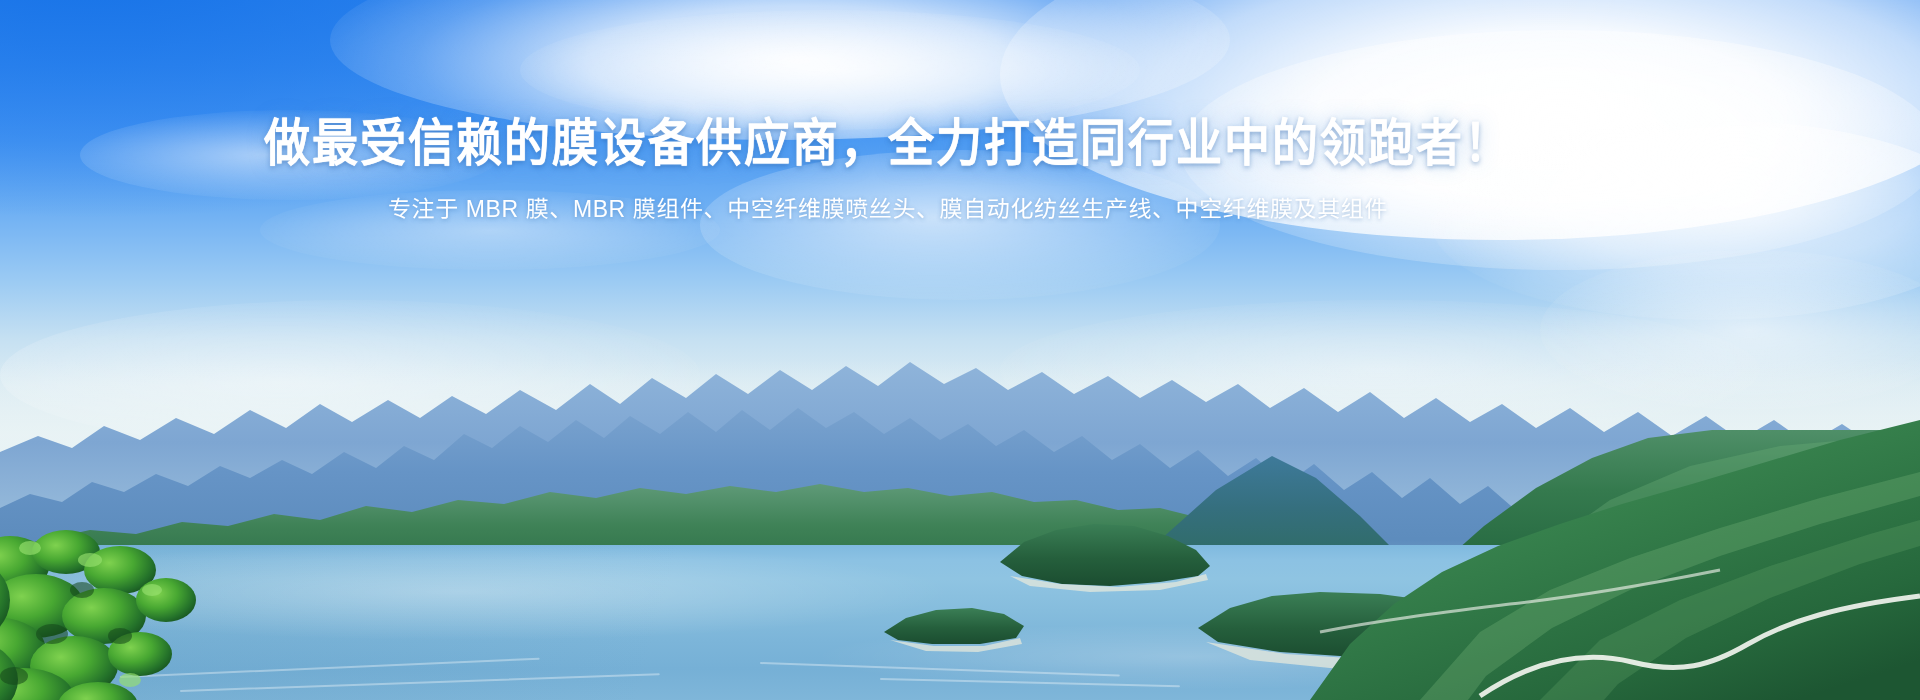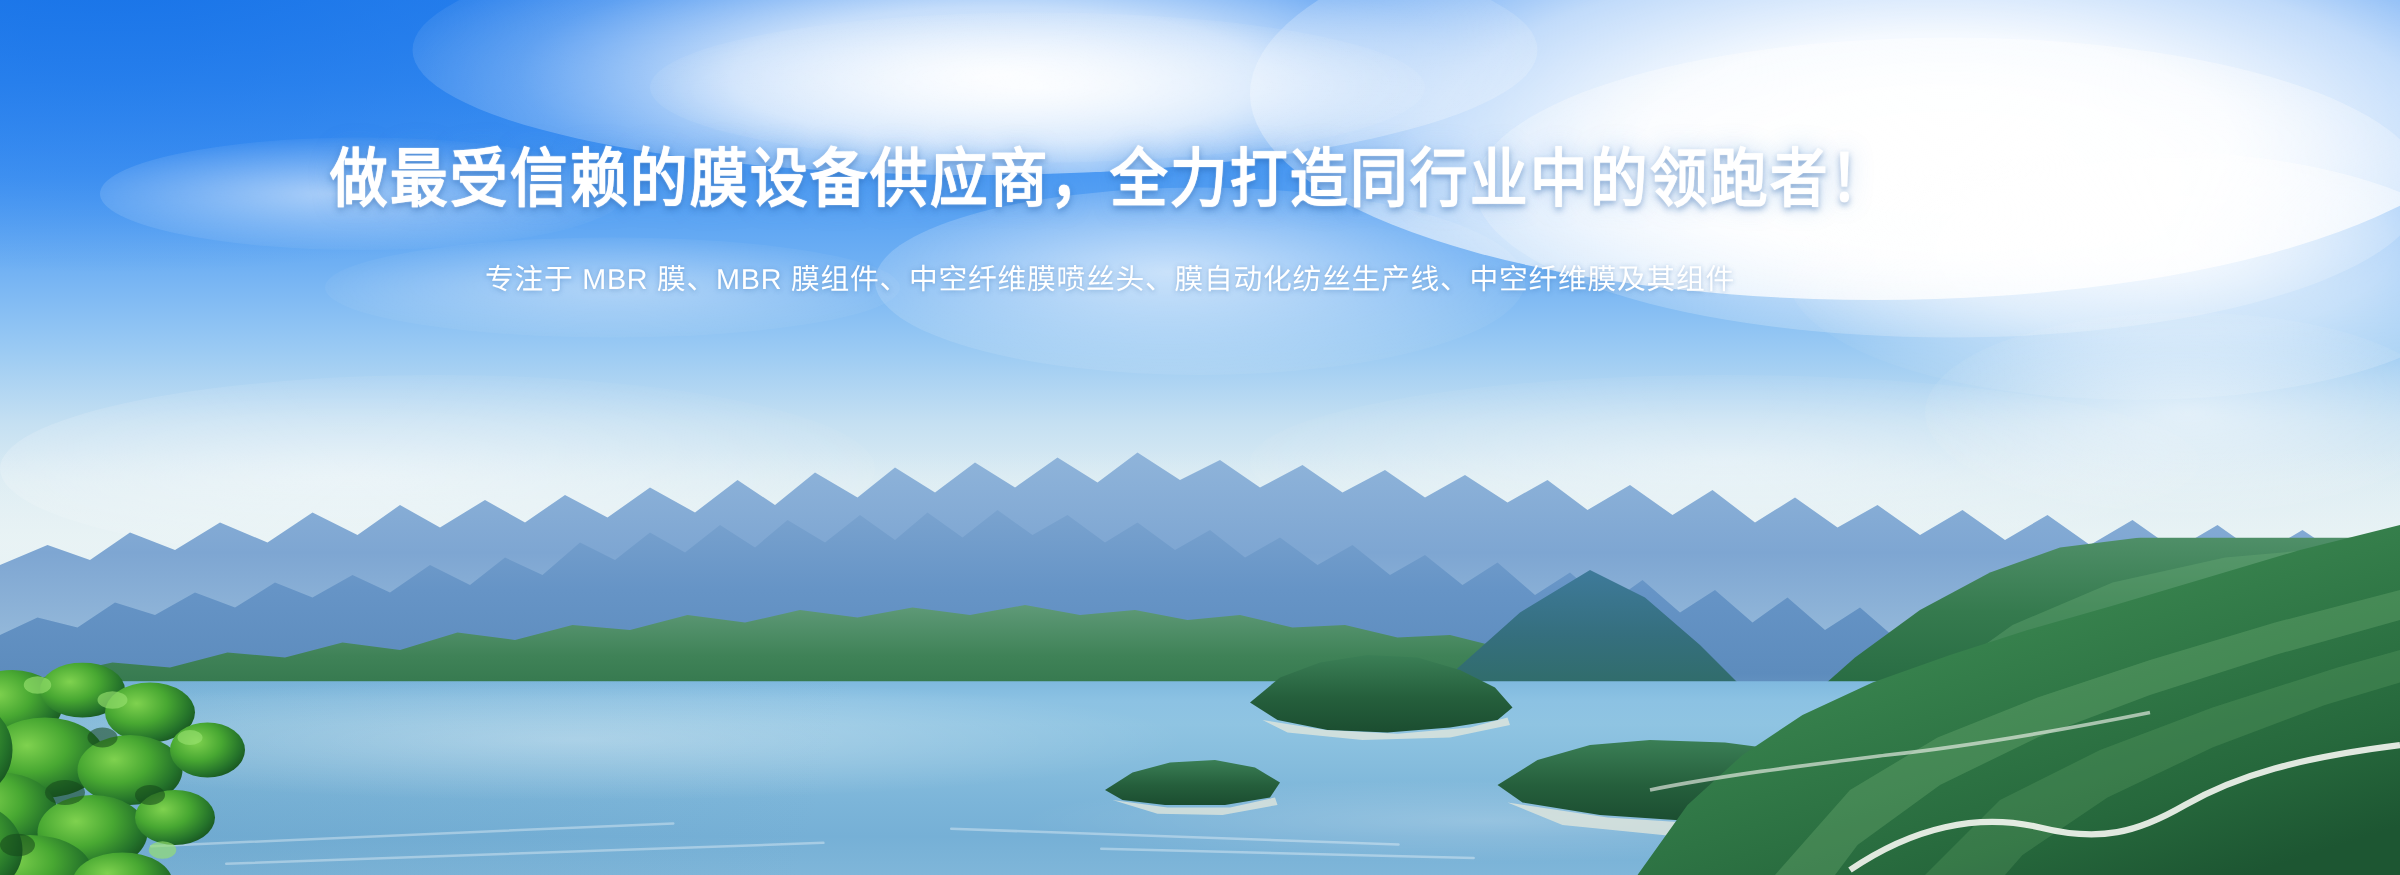--- a/index.html
+++ b/index.html
@@ -150,21 +150,21 @@
     white-space:nowrap;
     text-shadow:
       0 0 1px rgba(255,255,255,.9),
       0 2px 5px rgba(28,86,160,.45),
       0 0 18px rgba(70,140,220,.35);
     transform:scaleY(1.12);
     transform-origin:center top;
   }
 
   .subhead {
-    margin-top:38px;
+    margin-top:24px;
     font-size:23px;
     color:#ffffff;
     letter-spacing:.6px;
     white-space:nowrap;
     text-shadow:0 1px 4px rgba(40,100,170,.42);
   }
 
   .tagline-box {
     margin-top:25px;
     border:2px solid rgba(255,255,255,.92);

